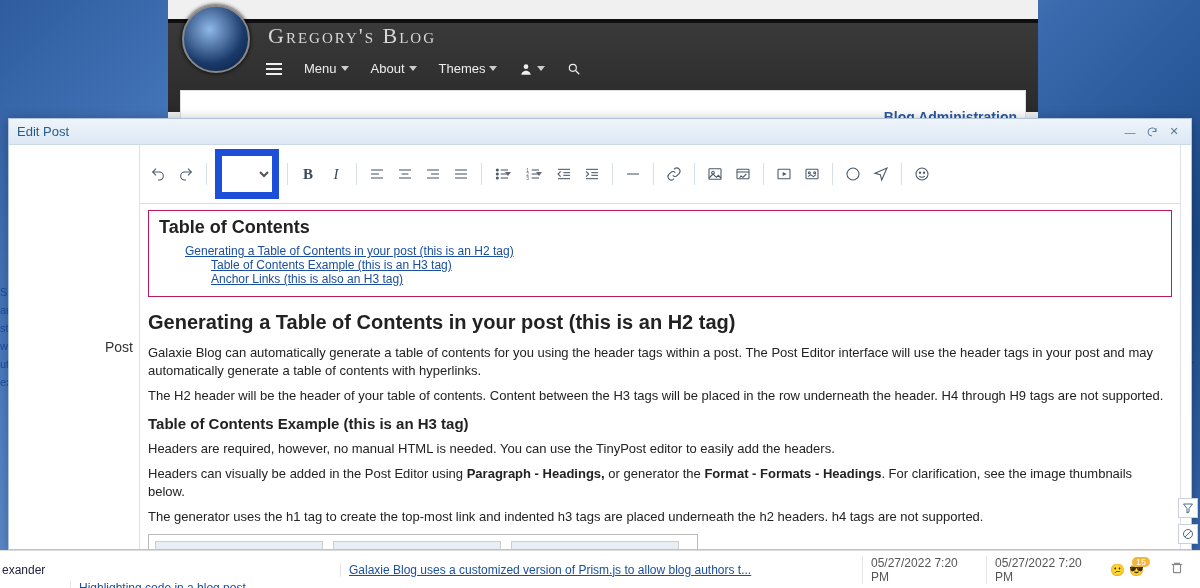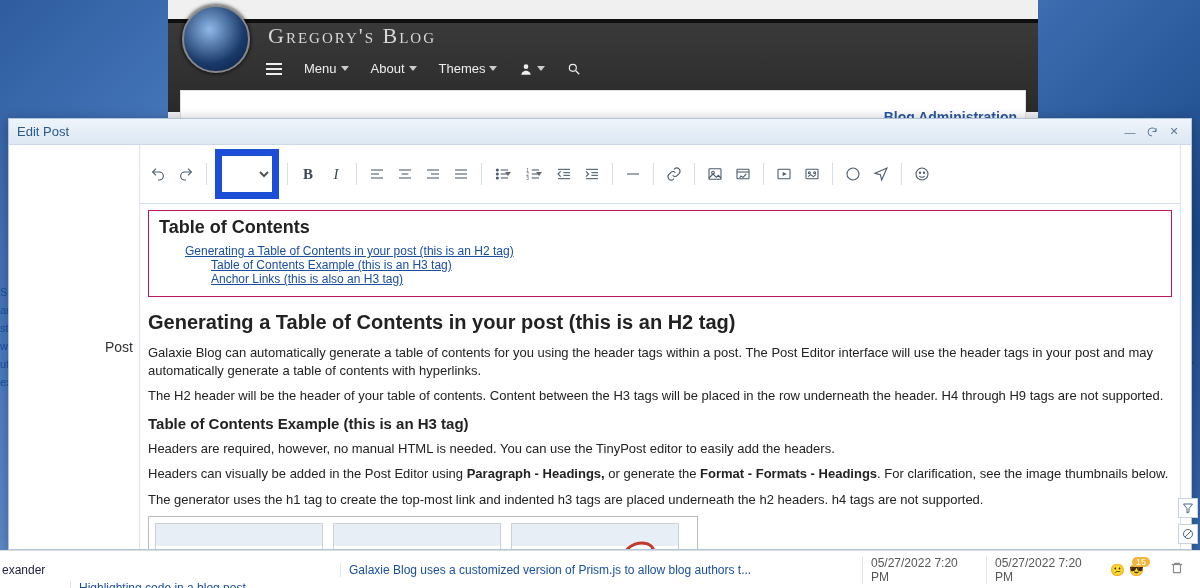--- a/index.html
+++ b/index.html
@@ -72,21 +72,21 @@
     font-size:6px; line-height:8px; padding:2px; color:#334; }
   .thumb1 .hint { left:84px; top:30px; }
   .thumb3 .na { position:absolute; left:110px; top:18px; width:34px; height:26px; border:3px solid #c0392b; border-radius:50%; transform:rotate(-20deg); }
   .thumb3 .na::after { content:""; position:absolute; left:-4px; right:-4px; top:50%; height:3px; background:#c0392b; }
 
   
   .bottom { position:absolute; left:0; right:0; bottom:0; height:38px; background:#fff; border-top:1px solid #ddd;
     display:flex; align-items:center; font-size:12px; color:#1a4fa0; }
   .bottom .name { width:70px; padding-left:2px; color:#224; overflow:hidden;}
   .bottom .link1 { width:270px; border-left:1px solid #e4e4e4; padding:0 8px; text-decoration:underline; overflow:hidden; white-space:nowrap;margin-top:36px;}
-  .bottom .desc { flex:1; border-left:1px solid #e4e4e4; padding:0 8px; color:#1a4fa0; overflow:hidden; white-space:nowrap;}
+  .bottom .desc { flex:1; border-left:1px solid #e4e4e4; padding:0 8px; color:#1a4fa0; text-decoration:underline; overflow:hidden; white-space:nowrap;}
   .bottom .date { width:124px; border-left:1px solid #e4e4e4; padding:0 8px; color:#555; }
   .bottom .emoji { width:60px; display:flex; gap:4px; align-items:center; }
   .bottom .trash { width:30px; color:#888; }
   .funnel-icons { position:absolute; right:2px; bottom:44px; display:flex; flex-direction:column; gap:6px; }
   .funnel-icons div { width:20px; height:20px; border:1px solid #c8d2dc; background:#fff; display:flex;align-items:center;justify-content:center; color:#4a6a8a; font-size:12px; }
   .badge { position:relative; }
   .badge-num { position:absolute; top:-6px; right:-6px; background:#f3b53a; color:#fff; border-radius:8px; font-size:9px; padding:0 4px; }
 </style>
 </head>
 <body>
@@ -331,21 +331,21 @@
           <a href="#" class="l2">Anchor Links (this is also an H3 tag)</a>
         </div>
 
         <h2 class="head">Generating a Table of Contents in your post (this is an H2 tag)</h2>
         <p>Galaxie Blog can automatically generate a table of contents for you using the header tags within a post. The Post Editor interface will use the header tags in your post and may automatically generate a table of contents with hyperlinks.</p>
         <p>The H2 header will be the header of your table of contents. Content between the H3 tags will be placed in the row underneath the header. H4 through H9 tags are not supported.</p>
 
         <h3 class="head">Table of Contents Example (this is an H3 tag)</h3>
         <p>Headers are required, however, no manual HTML is needed. You can use the TinyPost editor to easily add the headers.</p>
         <p>
-          <span>Headers can visually be added in the Post Editor using  </span><b>Paragraph - Headings,</b><span> or generate the </span><b>Format - Formats -  Headings</b><span>. For clarification, see the image thumbnails below.</span>
+          <span>Headers can visually be added in the Post Editor using  </span><b>Paragraph - Headings,</b><span> or generator the </span><b>Format - Formats -  Headings</b><span>. For clarification, see the image thumbnails below.</span>
         </p>
         <p>The generator uses the h1 tag to create the top-most link and indented h3 tags are placed underneath the h2 headers. h4 tags are not supported.</p>
 
         <div class="thumbs">
           <div class="thumb thumb1">
             <div class="hint"><b>Heading 1</b><br><span>Heading 2</span></div>
           </div>
           <div class="thumb">
             <div class="hint"><b>Heading 1</b><br><span>Heading 2</span></div>
           </div>

